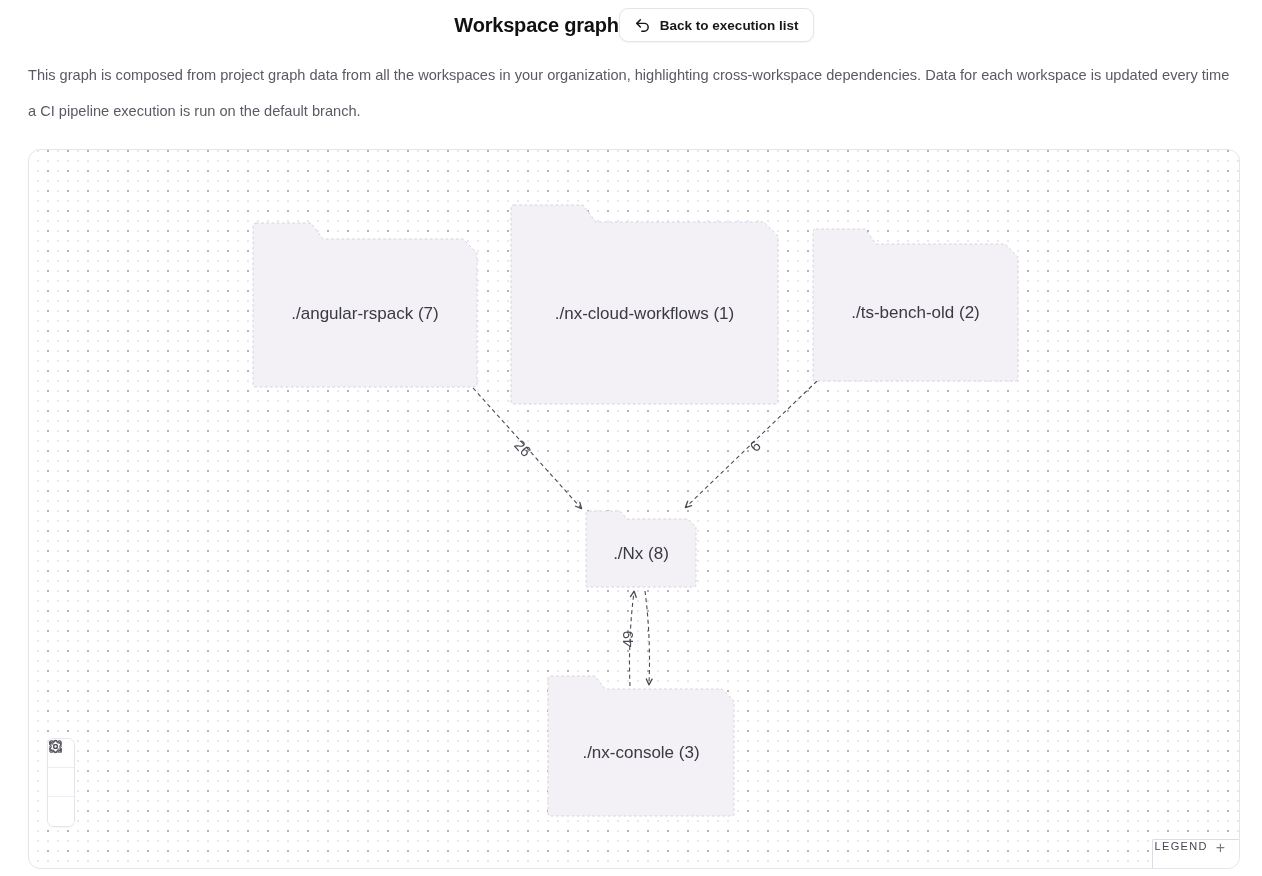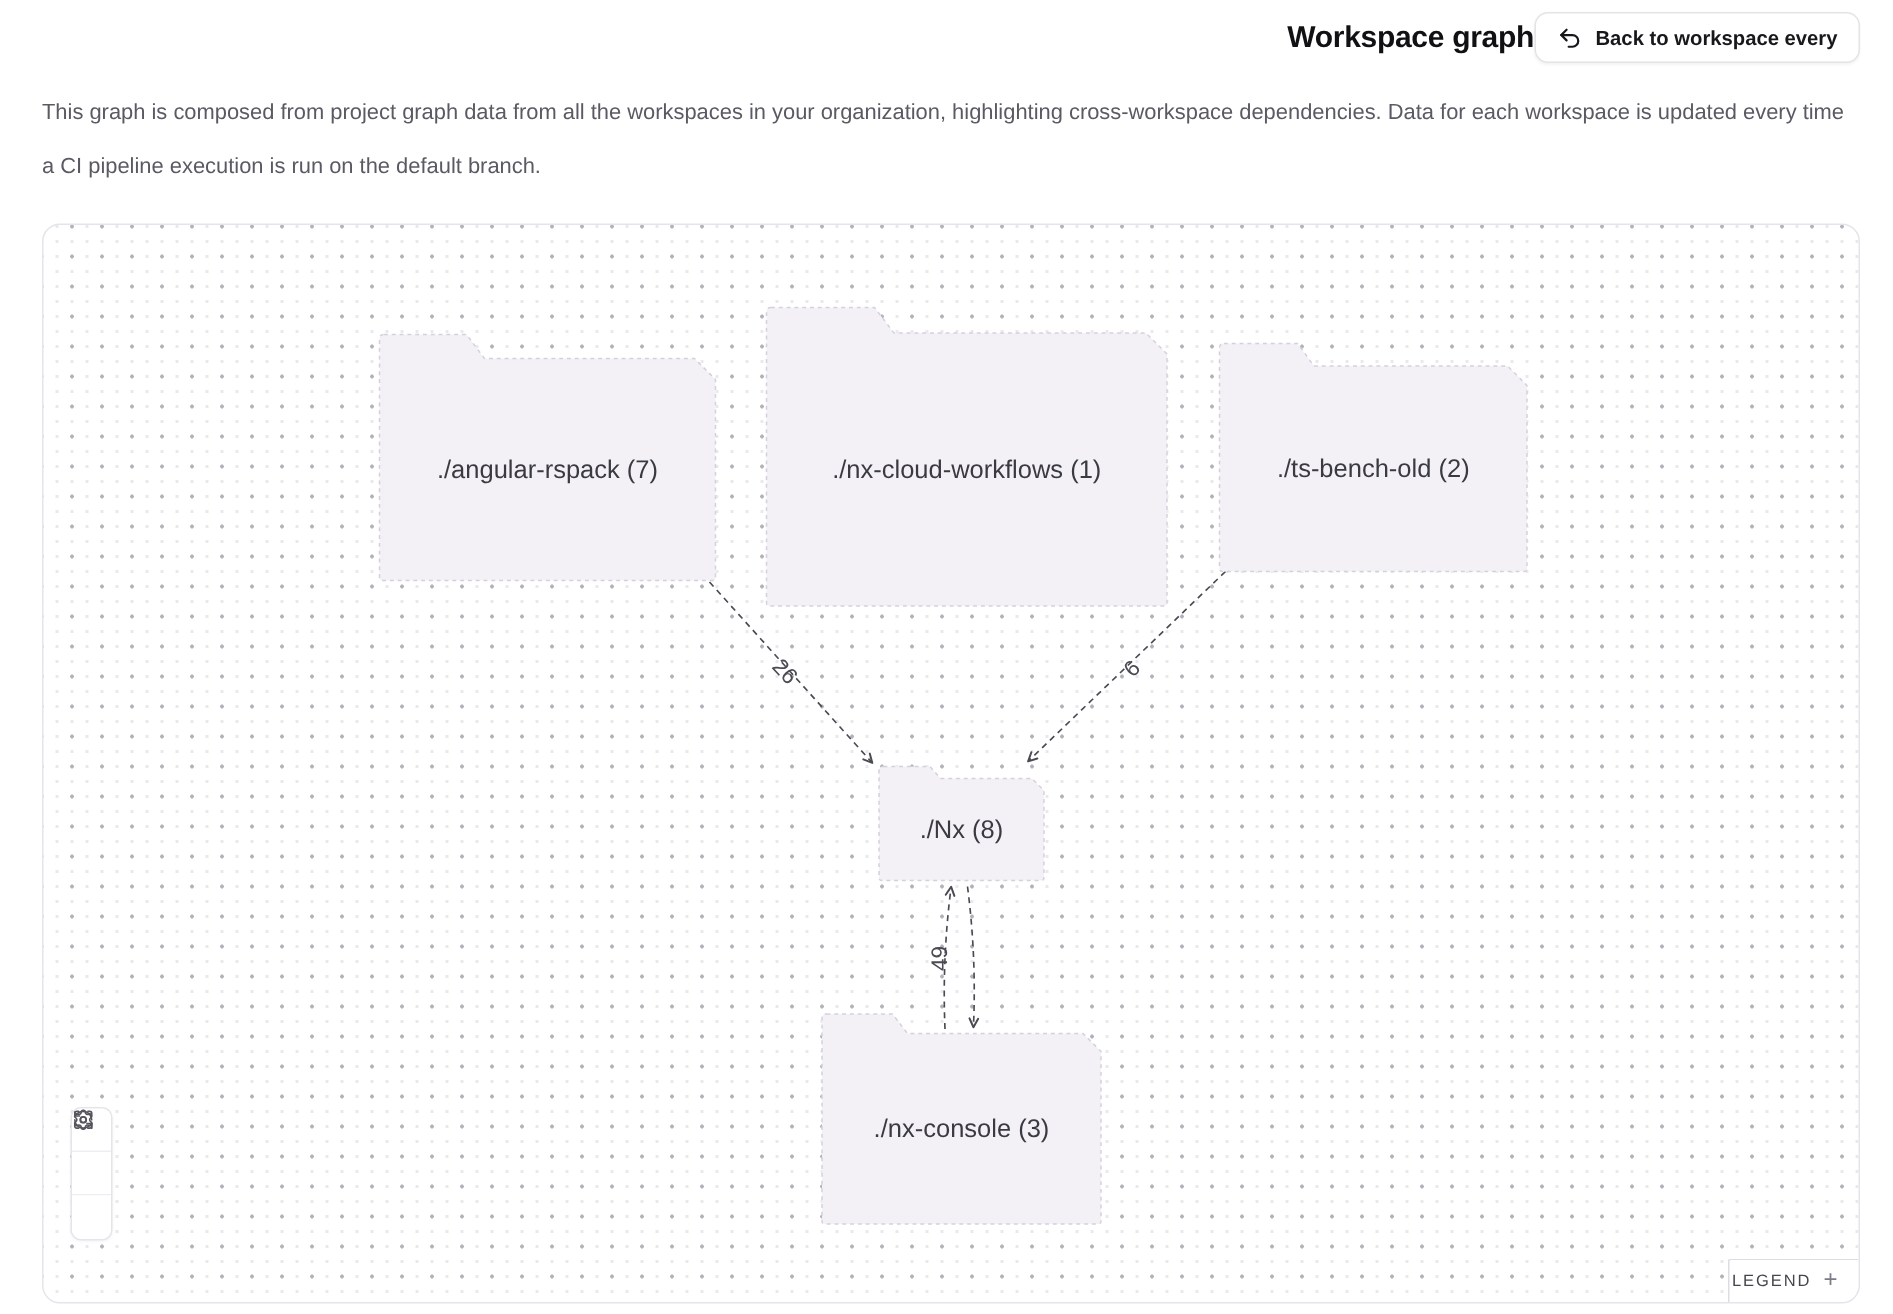--- a/index.html
+++ b/index.html
@@ -4,21 +4,21 @@
 <style>
   * { box-sizing: border-box; }
   html, body { margin: 0; padding: 0; background: #ffffff; }
   body {
     width: 1262px; height: 876px;
     font-family: "Liberation Sans", "DejaVu Sans", sans-serif;
     color: #18181b;
     overflow: hidden;
   }
   .header {
-    display: flex; justify-content: flex-end; align-items: flex-start;
+    display: flex; justify-content: center; align-items: flex-start;
     margin: 8px 22px 0 28px;
   }
   .page-title {
     font-size: 20px; font-weight: 700; letter-spacing: -0.2px;
     margin: 6px 0 0 0; color: #111114;
   }
   .back-btn {
     display: inline-flex; align-items: center; gap: 9px;
     height: 34px; padding: 0 14px;
     background: #ffffff; border: 1px solid #e4e4e7; border-radius: 9px;
@@ -69,41 +69,41 @@
     display: flex; align-items: center; justify-content: center;
     cursor: pointer; padding: 0;
   }
   .toolbar button:last-child { border-bottom: none; }
   .legend {
     position: absolute; right: 0; bottom: 0;
     height: 29px; padding: 0 14px 0 2px;
     background: #ffffff;
     border-top: 1px solid #dddce2; border-left: 1px solid #dddce2;
     border-top-left-radius: 2px; border-bottom-right-radius: 11px;
-    display: flex; align-items: center; gap: 8px;
+    display: flex; gap: 8px;
     cursor: pointer;
   }
   .legend .legend-label {
     font-size: 11px; letter-spacing: 1.3px; color: #45454e; font-weight: 500;
   }
   .legend .plus { font-size: 16px; color: #7b7b85; font-weight: 400; line-height: 1; }
 </style>
 </head>
 <body>
 
 <div class="header">
   <h1 class="page-title">Workspace graph</h1>
   <button class="back-btn">
     <span class="back-icon">
       <svg width="17" height="17" viewBox="0 0 24 24" fill="none" stroke="#18181b" stroke-width="2.1" stroke-linecap="round" stroke-linejoin="round">
           <path d="M9 14 4 9l5-5"></path>
           <path d="M4 9h10.5a5.5 5.5 0 0 1 0 11H11"></path>
         </svg>
     </span>
-    <span>Back to workspace every</span>
+    <span>Back to execution list</span>
   </button>
 </div>
 
 <p class="description">This graph is composed from project graph data from all the workspaces in your organization, highlighting cross-workspace dependencies. Data for each workspace is updated every time a CI pipeline execution is run on the default branch.</p>
 
 <div class="graph-panel">
   <svg id="graph-svg" width="1210" height="718" viewBox="0 0 1210 718">
       <defs>
         <marker id="arrowhead" viewBox="0 0 10 10" refX="7.5" refY="5" markerWidth="7.5" markerHeight="7.5" orient="auto">
           <path d="M1.5,1.5 L8.5,5 L1.5,8.5" fill="none" stroke="#4a4a52" stroke-width="1.6" stroke-linecap="round" stroke-linejoin="round"></path>

